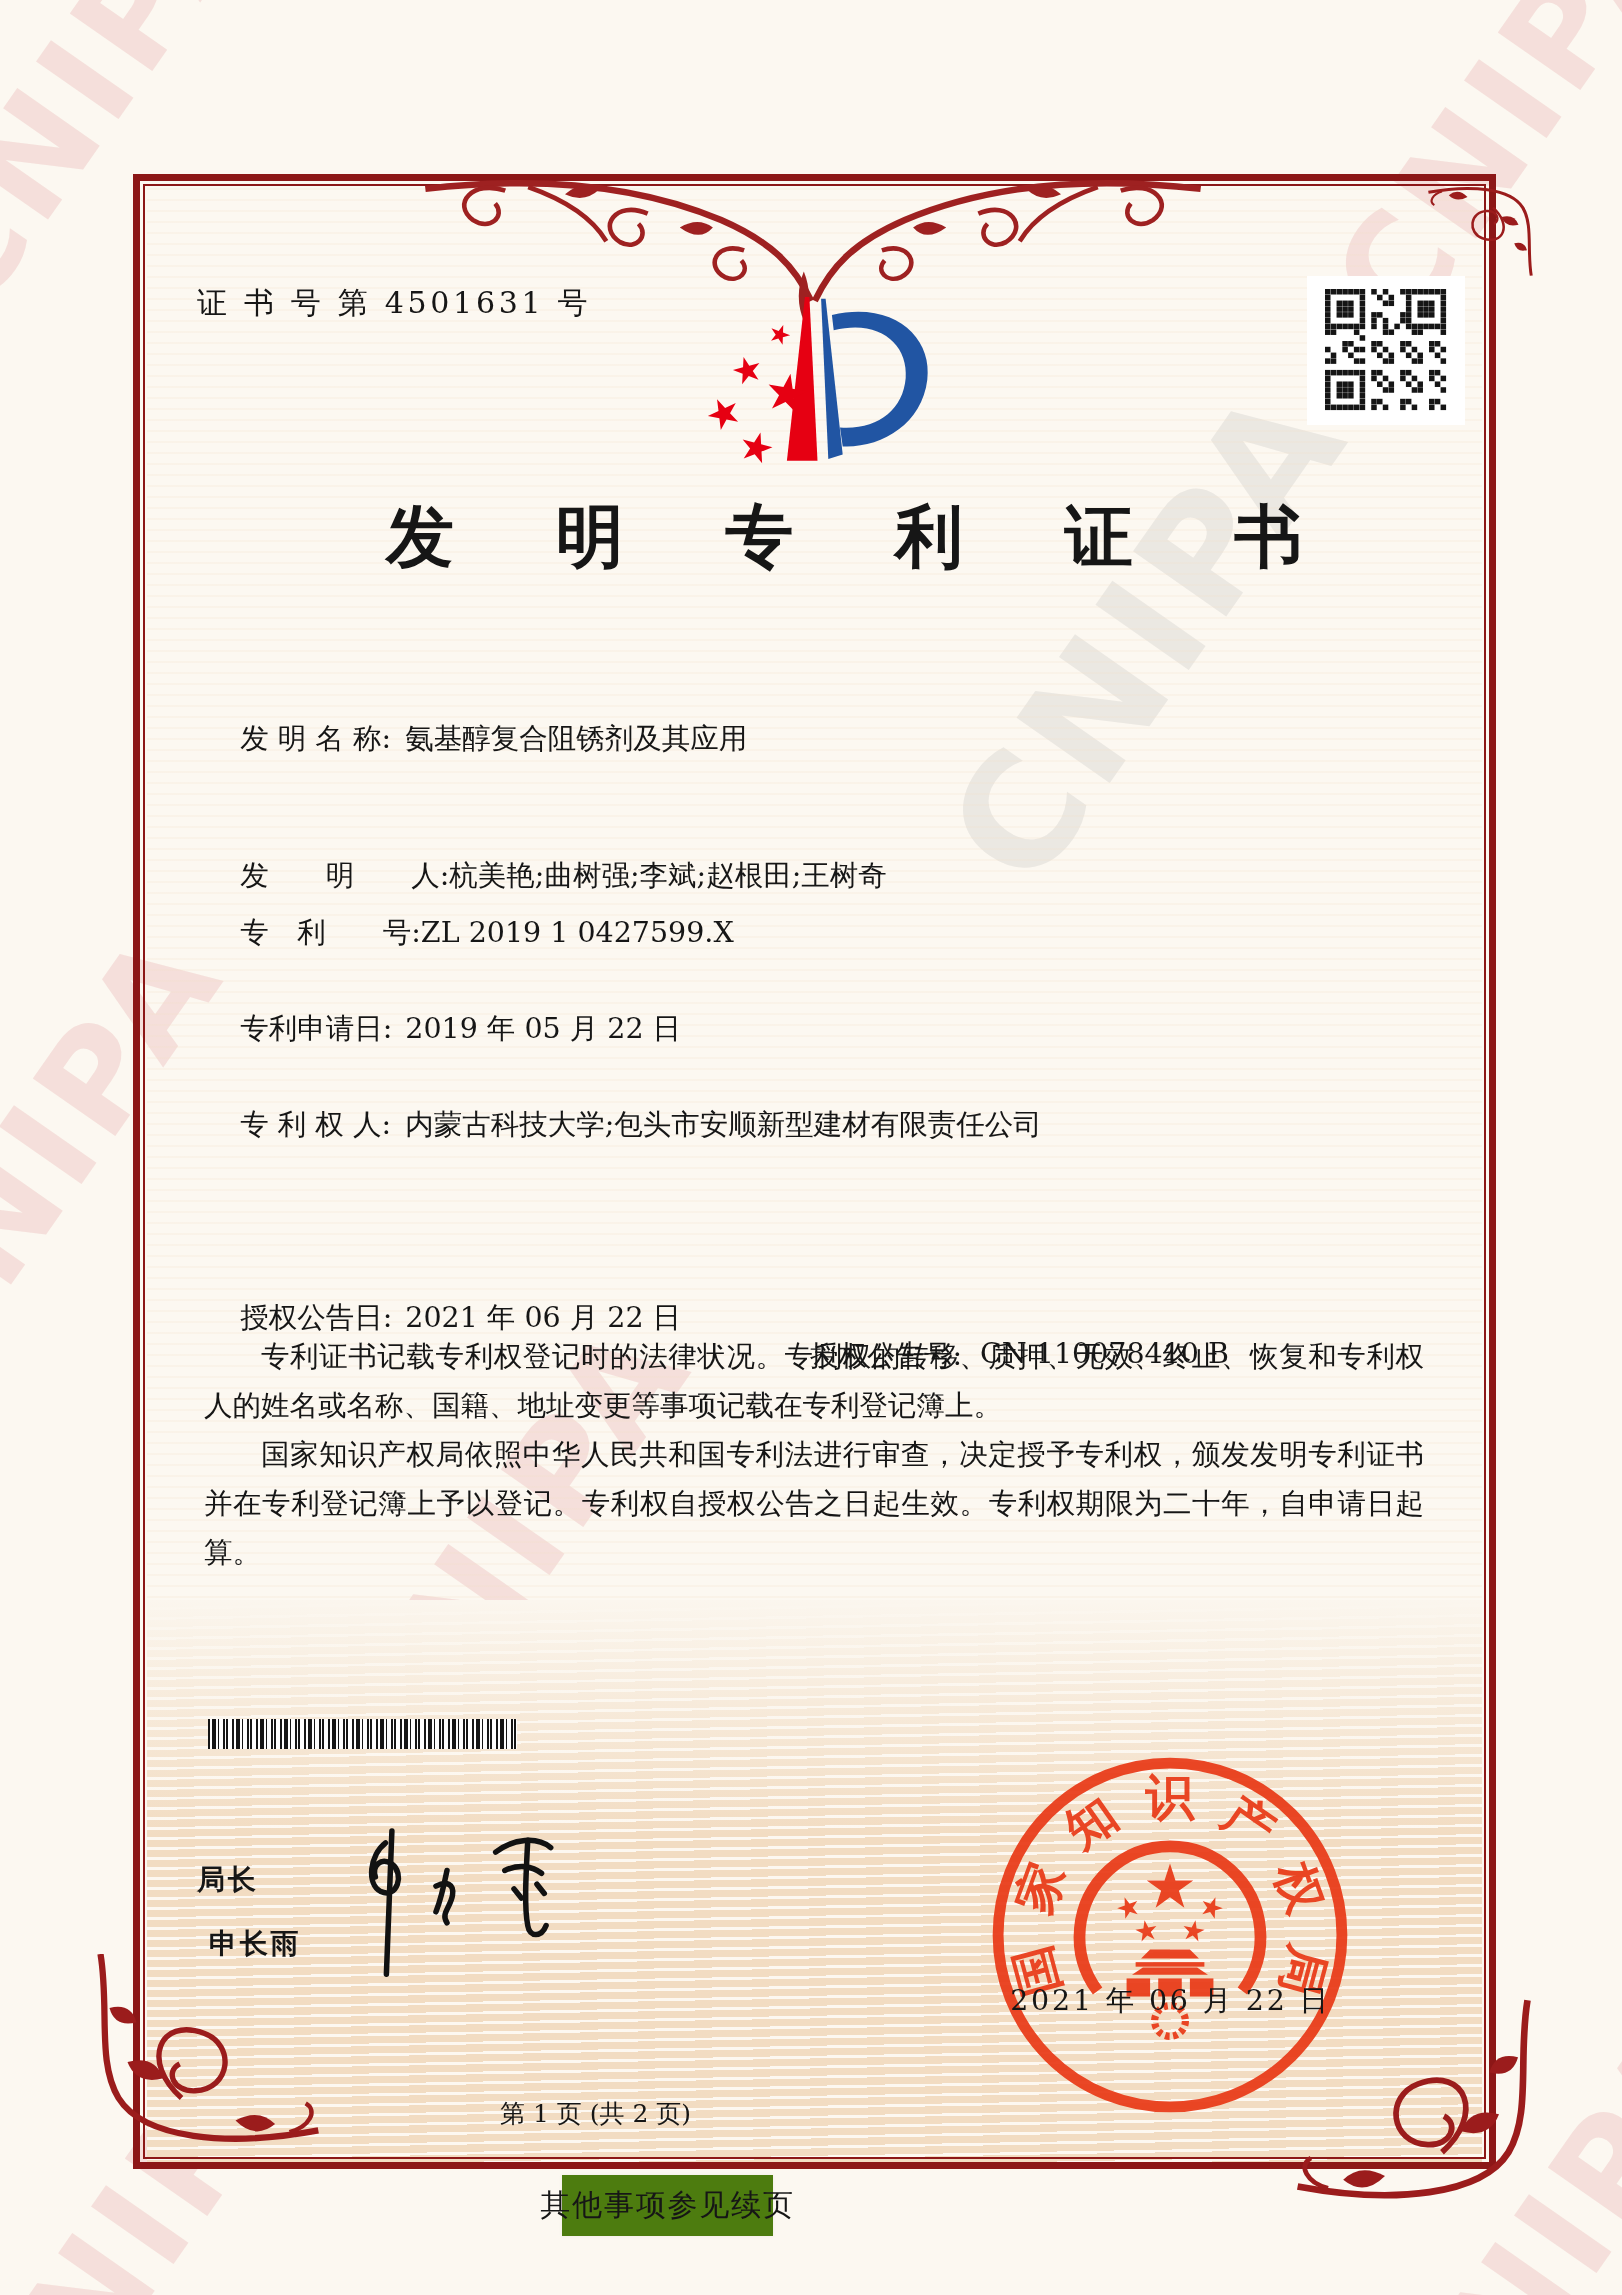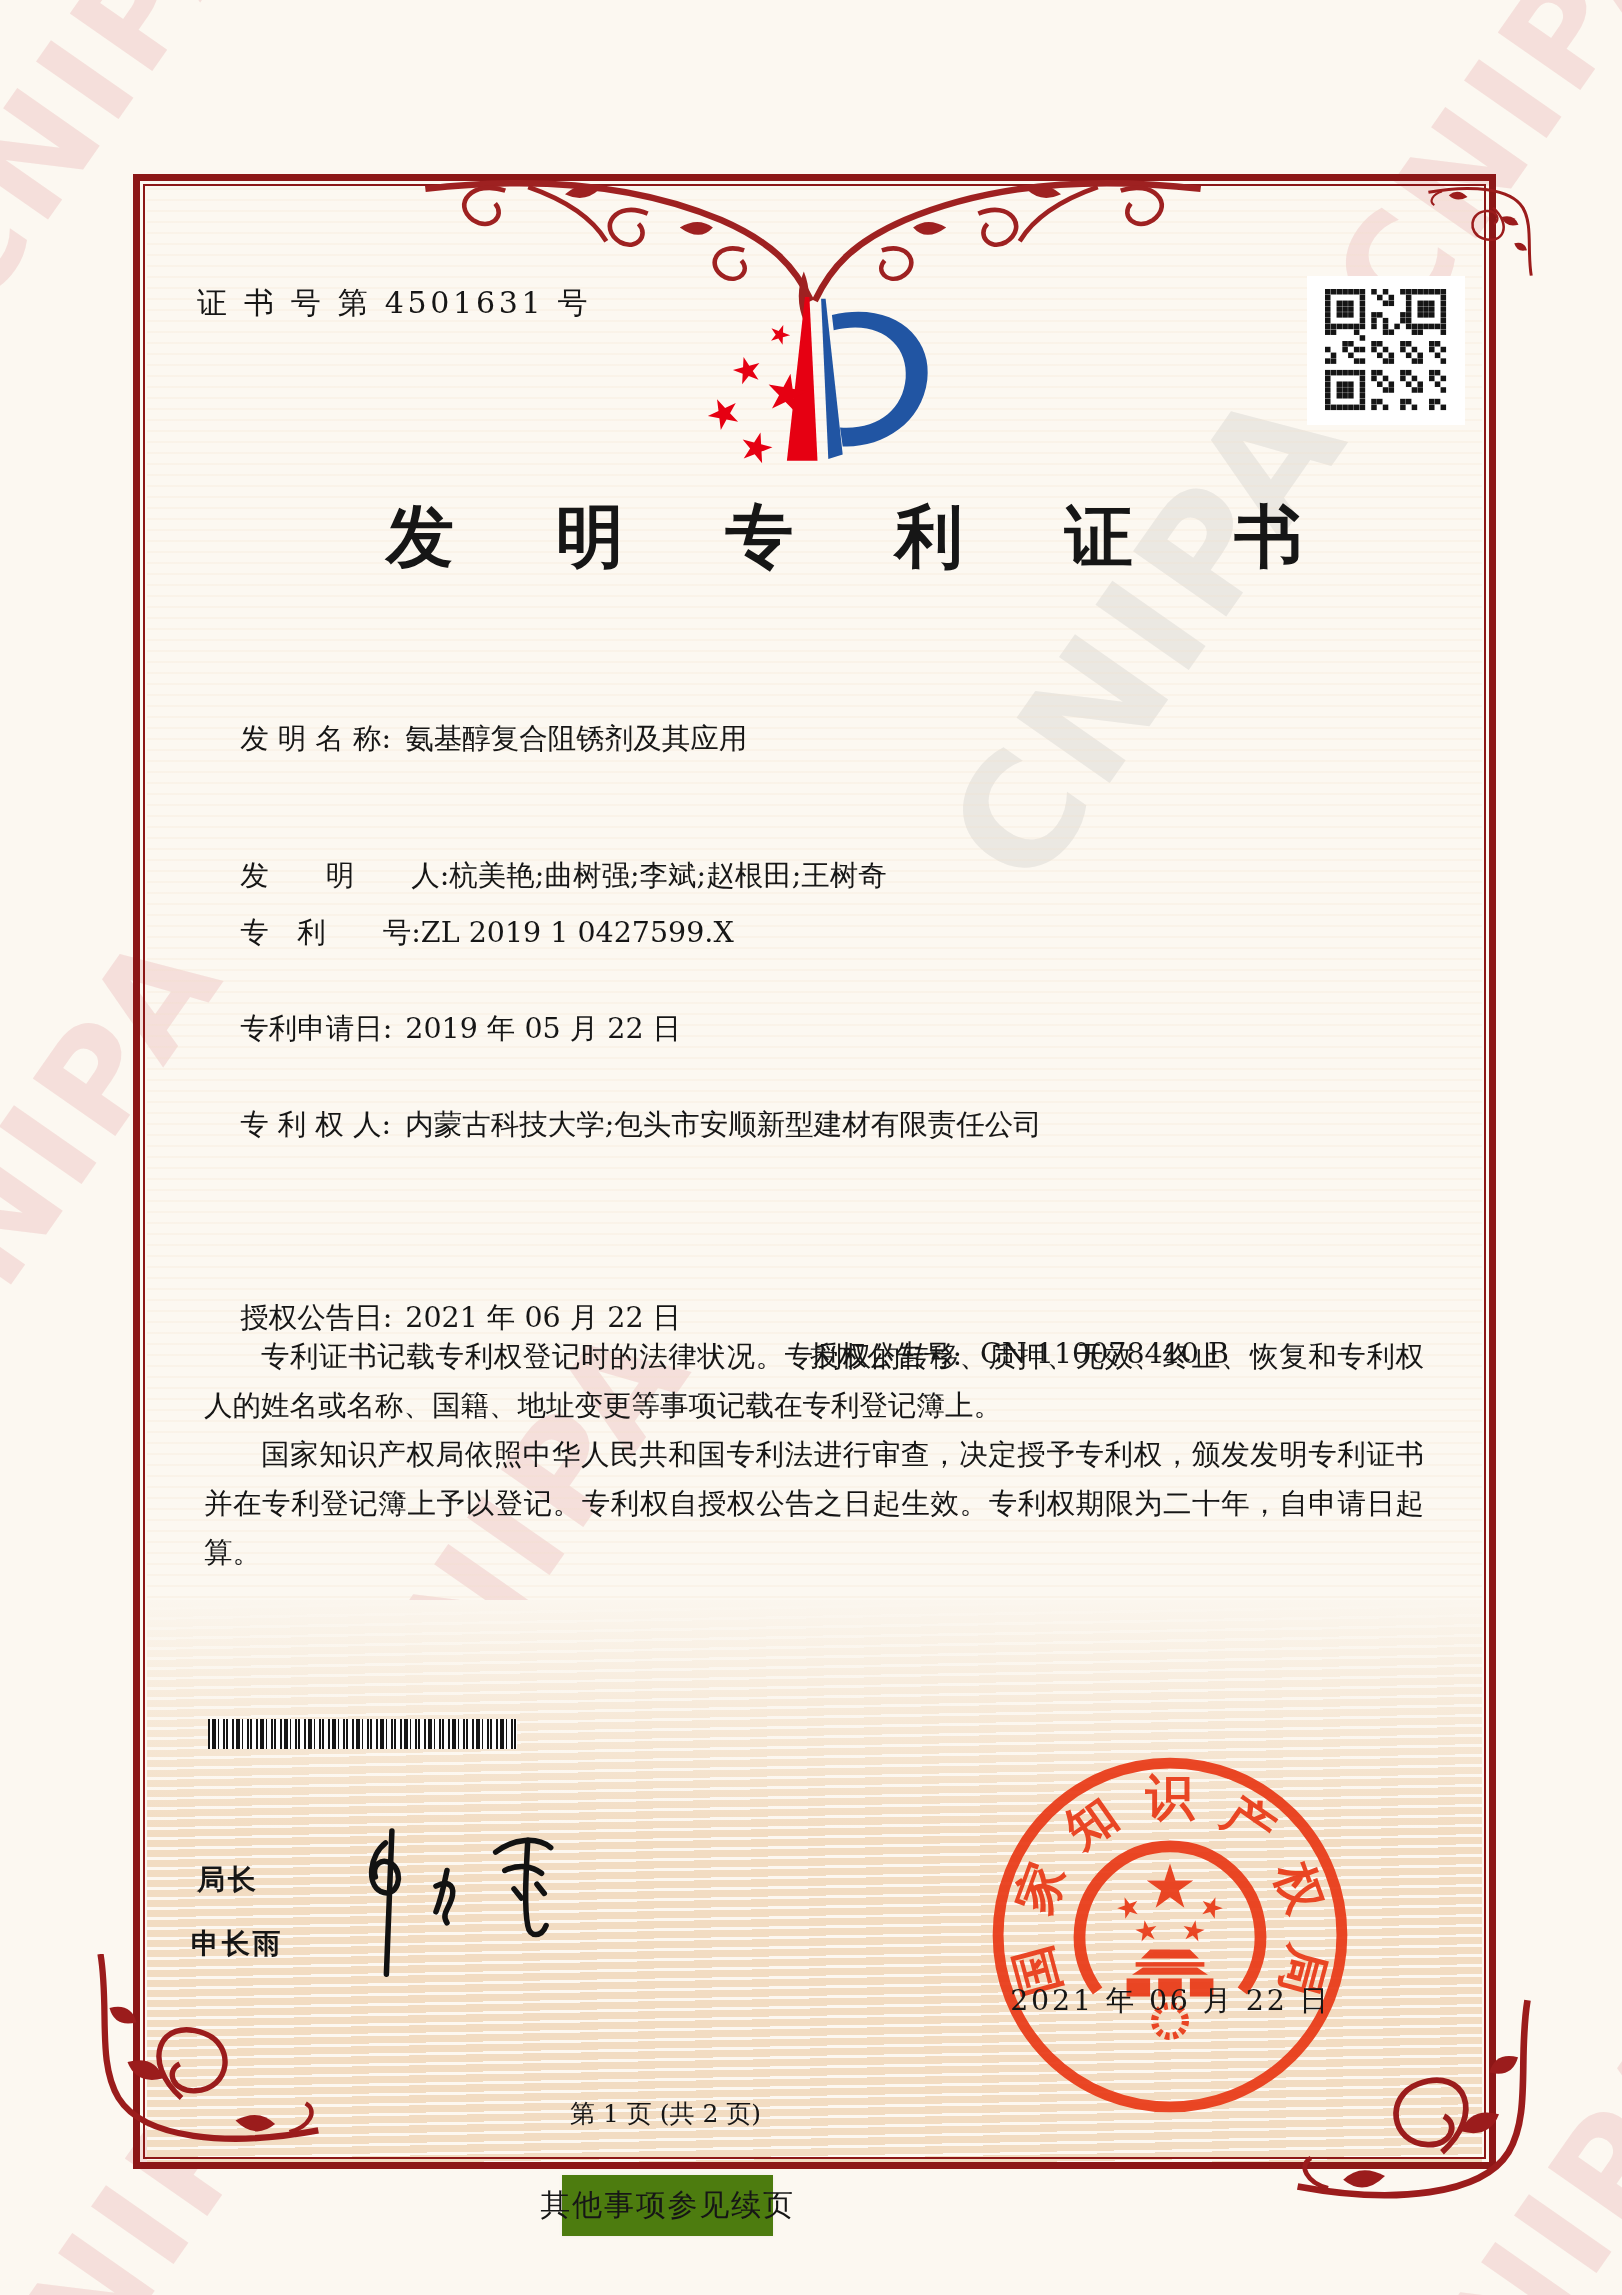--- a/index.html
+++ b/index.html
@@ -40,25 +40,25 @@
   #bodytext p{margin:0;text-indent:57px;}
 
   #barcode{left:208px;top:1719px;width:309px;height:30px;
     background:repeating-linear-gradient(90deg,#151515 0 1.8px,#fdfdfd 1.8px 3.7px,#151515 3.7px 8.3px,
       #fdfdfd 8.3px 10px,#151515 10px 11px,#fdfdfd 11px 14.7px,#151515 14.7px 17.4px,#fdfdfd 17.4px 18.4px,
       #151515 18.4px 20px,#fdfdfd 20px 24px);}
 
   .sig-label{font-family:"DejaVu Sans","Liberation Sans",sans-serif;font-weight:bold;
              font-size:28px;letter-spacing:2.8px;}
   #director{left:197px;top:1861px;}
-  #director-name{left:191px;top:1925px;}
+  #director-name{left:209px;top:1925px;}
 
   #seal-date{left:996px;top:1982px;width:349px;text-align:center;font-size:28.5px;
              letter-spacing:2.8px;z-index:7;white-space:pre;}
-  #page-num{left:500px;top:2097px;width:331px;text-align:center;font-size:25px;white-space:pre;}
+  #page-num{left:500px;top:2097px;width:331px;text-align:left;font-size:25px;white-space:pre;}
   #note-box{left:562px;top:2175px;width:211px;height:61px;background:#4d7c0f;
             display:flex;align-items:center;justify-content:center;font-size:30px;
             letter-spacing:1.8px;box-shadow:0 0 3.7px rgba(0,0,0,.05);white-space:pre;}
 
   #qr-box{left:1307px;top:276px;width:158px;height:149px;background:#ffffff;}
   #qr-box svg{position:absolute;left:18.4px;top:13px;}
 
   .z1{z-index:1}.z2{z-index:2}.z3{z-index:3}.z4{z-index:4}.z5{z-index:5}.z6{z-index:6}
 </style>
 </head>

